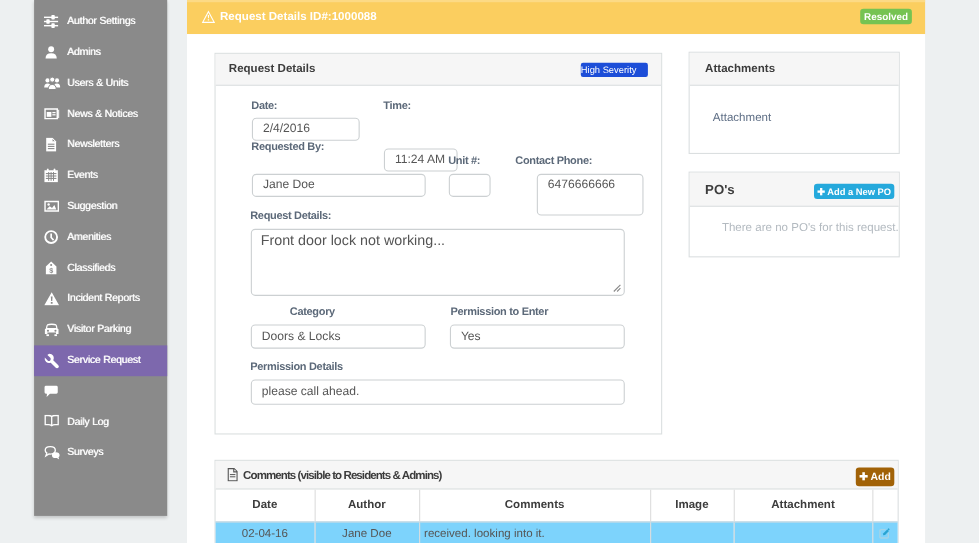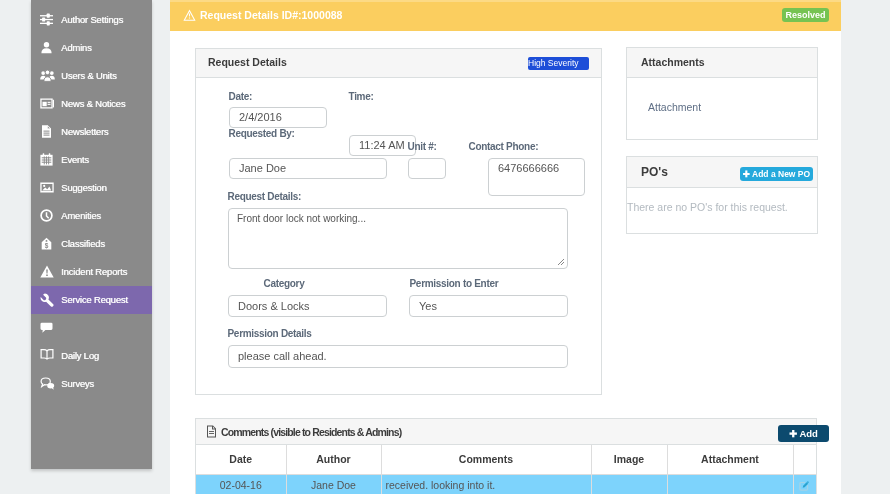--- a/index.html
+++ b/index.html
@@ -32,26 +32,26 @@
 
 .lbl { position:absolute; color:#5c6979; font-size:10px; letter-spacing:-0.3px; font-weight:bold; line-height:12px; white-space:nowrap;text-align:center; }
 .inp { position:absolute; border:1px solid #ccd0d2; border-radius:4px; font-size:11px; color:#555; line-height:19px; padding-left:9px; background:#fff; white-space:nowrap; overflow:hidden; }
 
 
 #patt { left:626px; top:47px; width:192px; height:93px; }
 #patt .phead { height:30px; line-height:29px; padding-left:14px; font-size:10.5px; }
 #ppo { left:626px; top:156px; width:192px; height:78px; }
 #ppo .phead { height:31px; line-height:30px; padding-left:14px; font-size:12px; }
 #addpo { position:absolute; left:113px; top:10px; width:73px; height:14px; background:#25a9dc; border-radius:3px; color:#fff; font-size:8.5px; font-weight:bold; text-align:center; line-height:14px; }
-#noPo { position:absolute; left:0; top:44px; width:100%; text-align:left; color:#b3bac0; font-size:10.5px; }
+#noPo { position:absolute; left:0; top:44px; width:100%; text-align:right; color:#b3bac0; font-size:10.5px; }
 
 
 #pcom { left:195px; top:418px; width:622px; height:96px; }
 #pcom .phead { height:26px; line-height:26px; padding-left:25px; font-size:10.5px; }
-#addc { position:absolute; left:582px; top:6px; width:51px; height:17px; background:#0c4a6e; border-radius:3px; color:#fff; font-size:9.5px; font-weight:bold; text-align:center; line-height:17px; }
+#addc { position:absolute; left:582px; top:6px; width:35px; height:17px; background:#a16207; border-radius:3px; color:#fff; font-size:9.5px; font-weight:bold; text-align:center; line-height:17px; }
 #pcom table { border-collapse:collapse; width:100%; table-layout:fixed; }
 #pcom th { font-size:10.5px; color:#3c3c3c; font-weight:bold; height:29px; border-left:1px solid #ddd; text-align:center; }
 #pcom th:first-child, #pcom td:first-child { border-left:none; }
 #pcom td { font-size:10.5px; color:#555; height:21px; border-left:1px solid #ddd; text-align:center; background:#7dd3fc; border-top:1px solid #ddd; }
 #pcom td.cmt { text-align:left; padding-left:4px; }
 </style>
 </head>
 <body>
 
 <div id="sidebar">
@@ -158,20 +158,33 @@
         <text x="6.5" y="11" font-size="6.5" font-weight="bold" fill="#8a8a8a" text-anchor="middle" font-family="Liberation Sans">$</text>
       </svg>
       <span>Classifieds</span>
     </div>
   <div class="mi">
       <svg width="14" height="13" viewBox="0 0 14 13">
         <path d="M7 0.6 L13.7 12.4 H0.3 z M6.2 4.6 h1.6 l-0.3 4 h-1 z M6.2 9.6 h1.6 v1.5 h-1.6 z" fill="#fff" fill-rule="evenodd"></path>
       </svg>
       <span>Incident Reports</span>
     </div>
+  <div class="mi">
+      <svg width="14" height="13" viewBox="0 0 14 13">
+        <g fill="#fff">
+          <path d="M1.7 5.6 q0.3 -3.2 1.3 -3.8 q1.2 -0.6 4 -0.6 q2.8 0 4 0.6 q1 0.6 1.3 3.8 l0.9 0.7 v4.3 h-2.3 v-1.3 h-7.8 v1.3 h-2.3 v-4.3 z"></path>
+          <path d="M3.4 2.9 q1.1 -0.5 3.6 -0.5 q2.5 0 3.6 0.5 l0.5 2.3 h-8.2 z" fill="#8a8a8a"></path>
+          <circle cx="3.6" cy="7.7" r="0.95" fill="#8a8a8a"></circle>
+          <circle cx="10.4" cy="7.7" r="0.95" fill="#8a8a8a"></circle>
+          <rect x="2.2" y="10.9" width="2.3" height="1.7"></rect>
+          <rect x="9.5" y="10.9" width="2.3" height="1.7"></rect>
+        </g>
+      </svg>
+      <span>Visitor Parking</span>
+    </div>
   <div class="mi active">
       <svg width="14" height="14" viewBox="0 0 14 14">
         <path d="M4.9 0.5 a4 4 0 0 1 3.5 5.9 l4.6 4.6 a1.6 1.6 0 0 1 -2.3 2.3 L6.1 8.7 a4 4 0 0 1 -5.4 -4.6 l2.6 2.6 a1.7 1.7 0 0 0 2.4 -2.4 L3.1 1.7 a4 4 0 0 1 1.8 -1.2 z" fill="#fff"></path>
       </svg>
       <span>Service Request</span>
     </div>
   <div class="mi">
       <svg width="13" height="13" viewBox="0 0 13 13">
         <path d="M0.5 3 q0 -1.3 1.3 -1.3 h9.4 q1.3 0 1.3 1.3 v4.6 q0 1.3 -1.3 1.3 H5.4 l-3 2.9 l0.3 -2.9 h-0.9 q-1.3 0 -1.3 -1.3 z" fill="#fff"></path>
       </svg>
@@ -215,21 +228,21 @@
 <div class="inp" style="left:349px; top:107px; width:67px; height:21px;margin-top:28px;">11:24 AM</div>
 
 <div class="lbl" style="left:228.5px; top:128px;">Requested By:</div>
 <div class="lbl" style="left:407.5px; top:141px;">Unit #:</div>
 <div class="lbl" style="left:468.5px; top:141px;">Contact Phone:</div>
 <div class="inp" style="left:229px; top:158px; width:158px; height:21px;">Jane Doe</div>
 <div class="inp" style="left:408px; top:158px; width:38px; height:21px;"></div>
 <div class="inp" style="left:470px; top:158px; width:97px; height:38px;margin-left:18px;">6476666666</div>
 
 <div class="lbl" style="left:227.5px; top:191px;">Request Details:</div>
-<div class="inp" style="left:228px; top:208px; width:340px; height:61px; line-height:14px; padding-top:3px; font-size:10px; padding-left:8px;">Front door lock not working...
+<div class="inp" style="left:228px; top:208px; width:340px; height:61px; line-height:14px; padding-top:3px; font-size:13px; padding-left:8px;">Front door lock not working...
 <svg style="position:absolute; right:2px; bottom:2px;" width="8" height="8" viewBox="0 0 8 8">
       <g stroke="#888" stroke-width="1">
         <line x1="1" y1="7" x2="7" y2="1"></line>
         <line x1="4" y1="7" x2="7" y2="4"></line>
       </g>
     </svg></div>
 
 <div class="lbl" style="left:227.5px; top:277.5px;padding-left:36px;">Category</div>
 <div class="lbl" style="left:409.5px; top:277.5px;">Permission to Enter</div>
 <div class="inp" style="left:228px; top:295px; width:159px; height:22px; line-height:20px;">Doors &amp; Locks</div>

